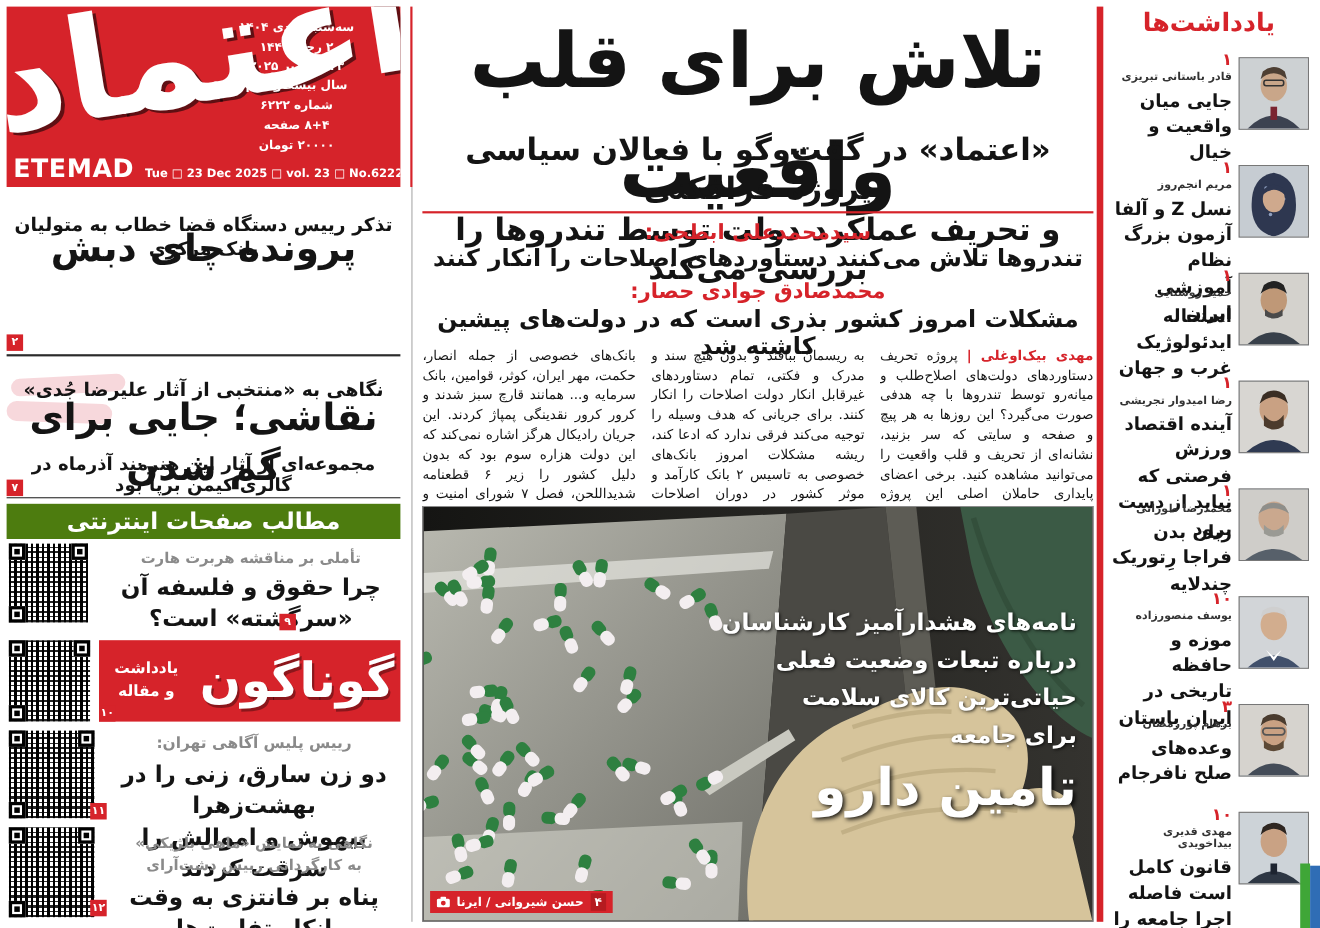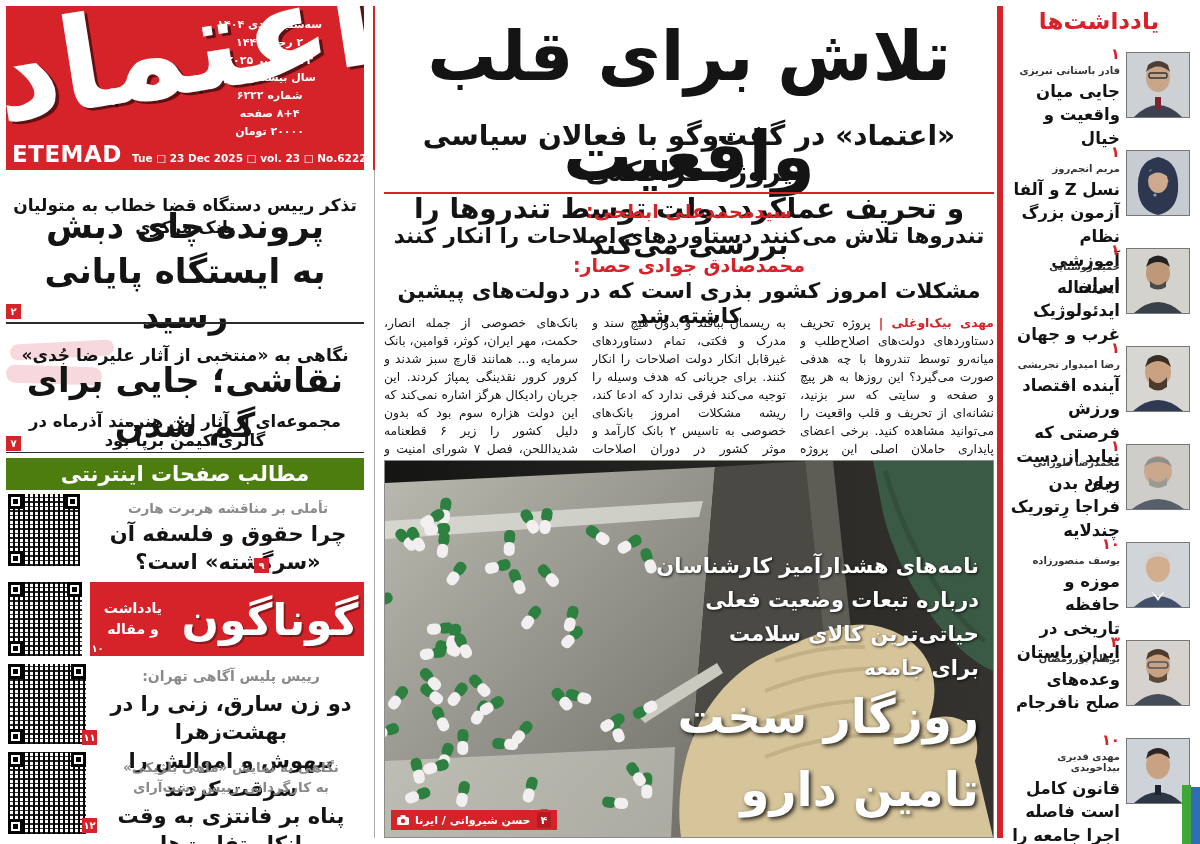--- a/index.html
+++ b/index.html
@@ -116,21 +116,20 @@
       <div class="m-strip">
         <span class="logo-en">ETEMAD</span>
         <span class="info-en">Tue □ 23 Dec 2025 □ vol. 23 □ No.6222 □ 8 + 4 Pages □ 200000 Rials</span>
       </div>
     </div>
 
     <div>
       <div class="abs kicker rtl ctr" style="left:0;top:176px;width:358px;">تذکر رییس دستگاه قضا خطاب به متولیان بانک مرکزی</div>
       <div class="abs art-title rtl ctr" style="left:0;top:198px;width:358px;">
         <div>پرونده چای دبش</div>
-        <div>به ایستگاه پایانی رسید</div>
       </div>
       <span class="badge" style="left:0;top:298px;">۲</span>
       <div class="hr" style="top:316px;"></div>
     </div>
 
     <div>
       <div class="wm" style="left:0;top:330px;width:120px;height:64px;">
         <i style="left:4px;top:6px;width:104px;height:16px;transform:rotate(-3deg);"></i>
         <i style="left:0;top:30px;width:96px;height:18px;transform:rotate(2deg);"></i>
       </div>
@@ -469,21 +468,20 @@
           <rect x="12" y="0" width="14" height="11" rx="5" fill="#f3eef0"></rect>
         </g>
       </svg>
       <div class="ph-lines rtl">
         <div>نامه‌های هشدارآمیز کارشناسان</div>
         <div>درباره تبعات وضعیت فعلی</div>
         <div>حیاتی‌ترین کالای سلامت</div>
         <div>برای جامعه</div>
       </div>
       <div class="ph-big rtl">
-        <div>روزگار سخت</div>
         <div>تامین دارو</div>
       </div>
       <div class="credit rtl">
         <span class="n">۴</span>
         <span>حسن شیروانی / ایرنا</span>
         <svg class="cam" width="12" height="10" viewBox="0 0 12 10">
           <rect x="0" y="2" width="12" height="8" rx="1.5" fill="#fff"></rect>
           <rect x="3.5" y="0" width="5" height="3" rx="1" fill="#fff"></rect>
           <circle cx="6" cy="6" r="2.2" fill="#d6232a"></circle>
         </svg>

